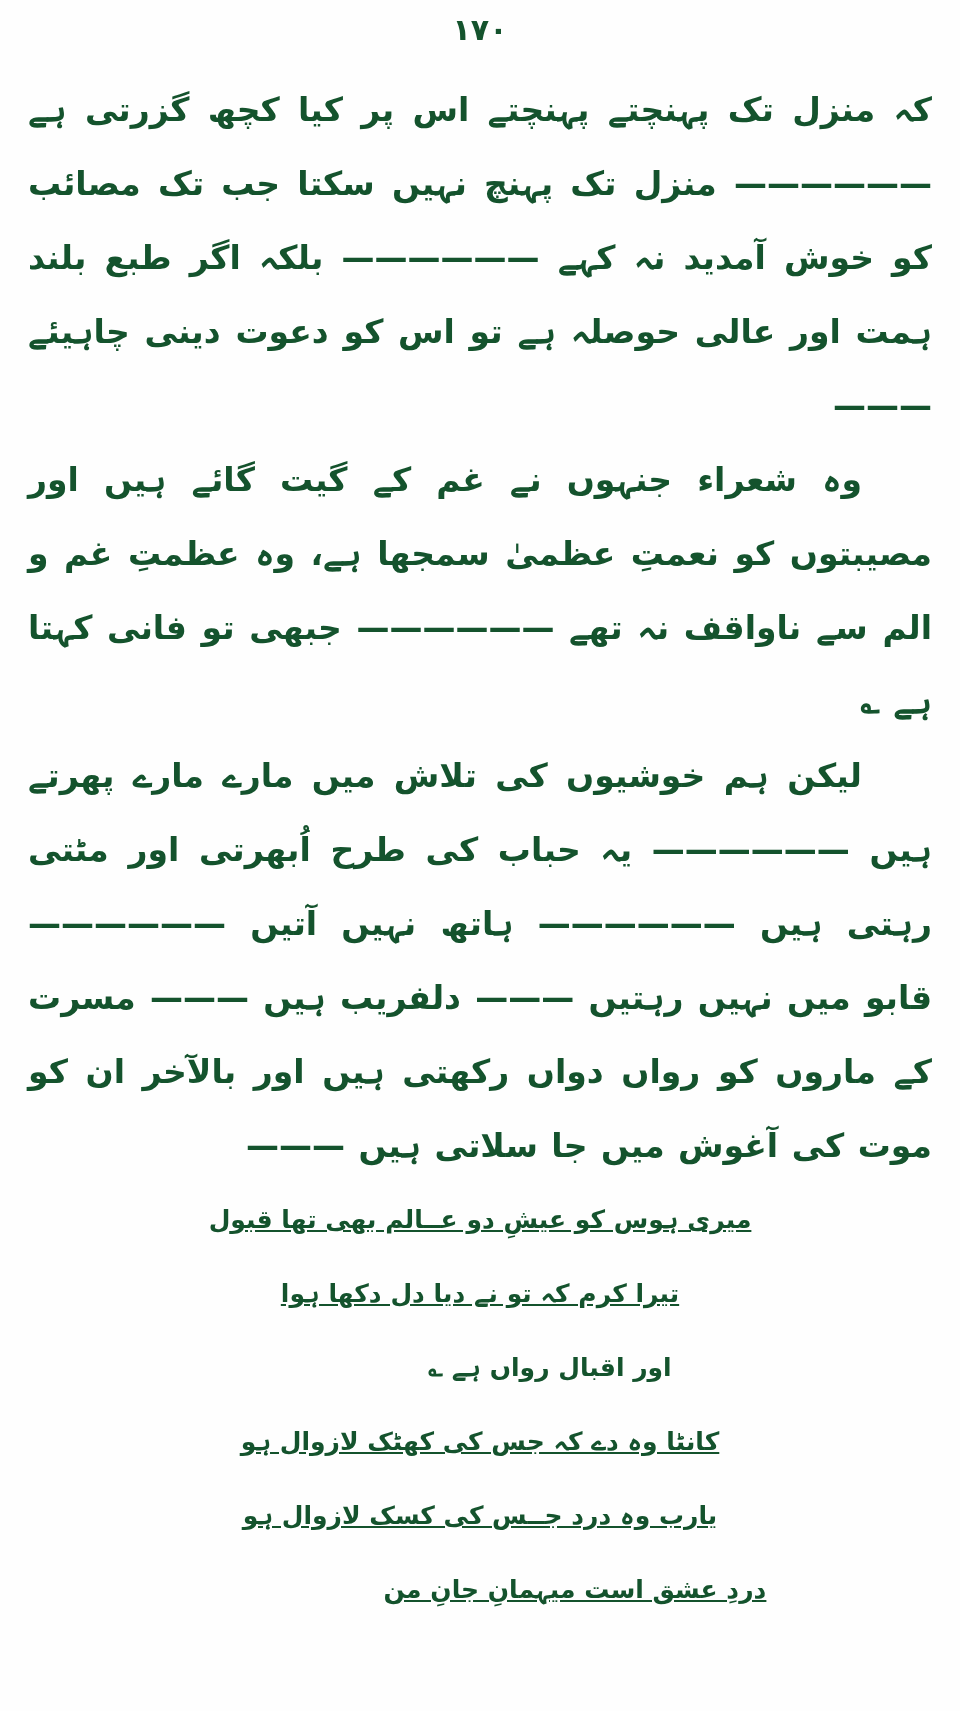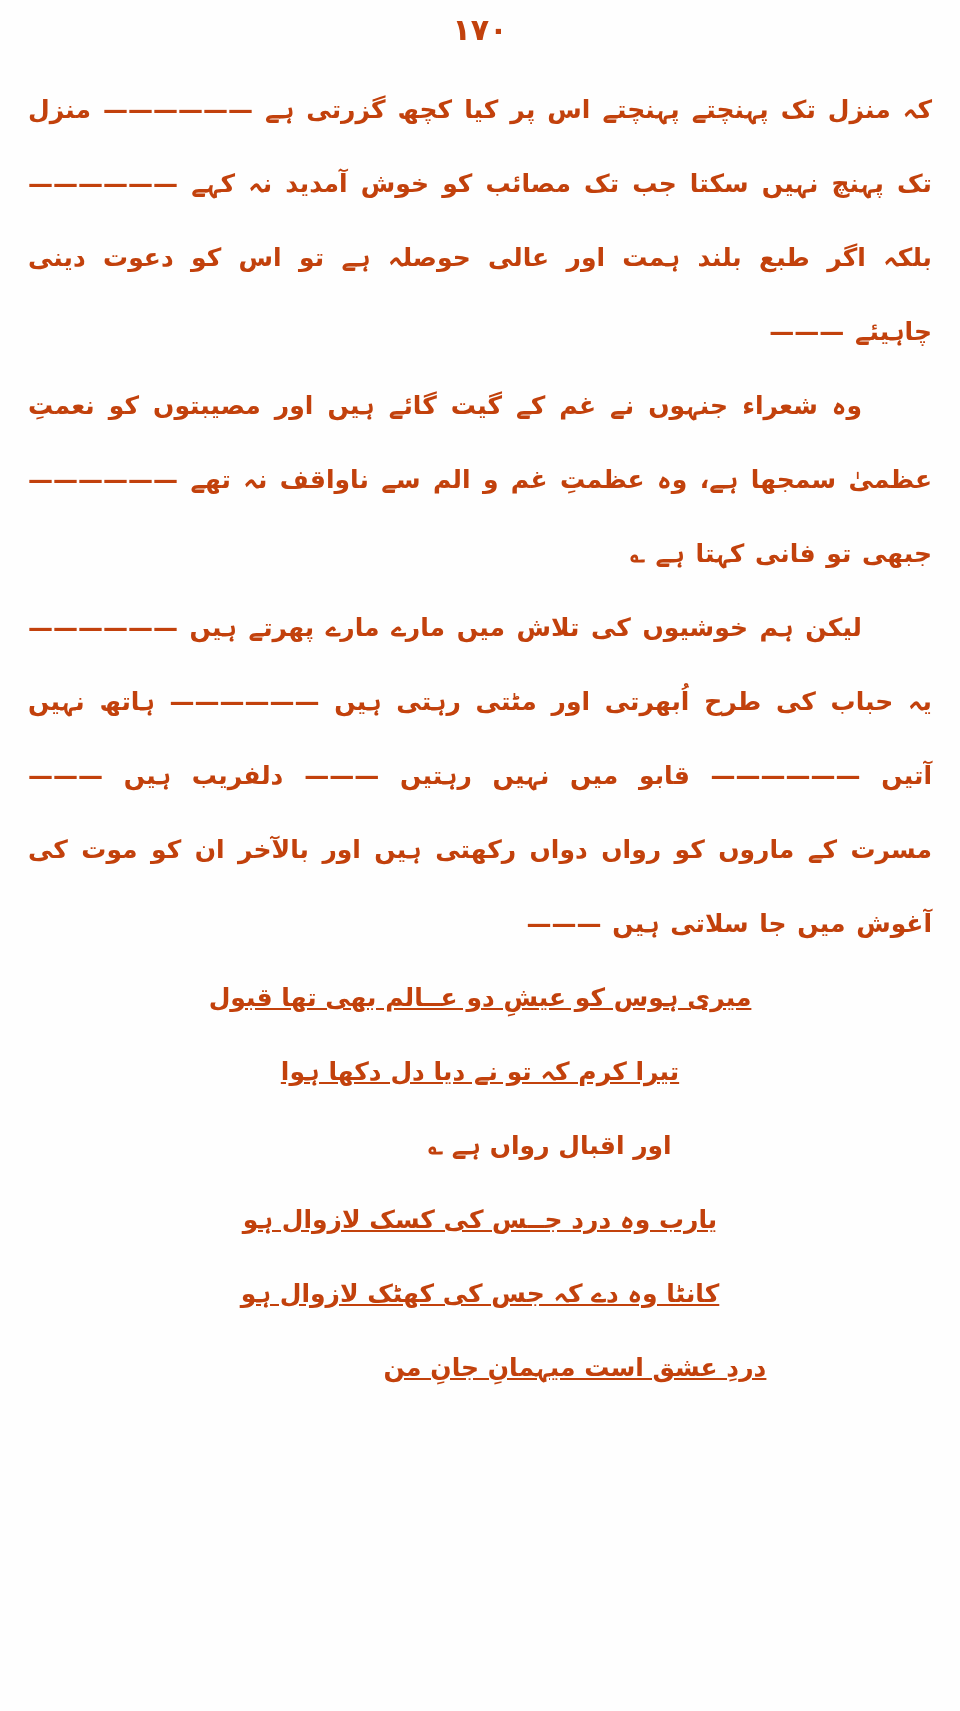--- a/index.html
+++ b/index.html
@@ -2,36 +2,36 @@
 <html lang="ur" dir="rtl"><head>
 <meta charset="utf-8">
 <style>
   html, body { margin: 0; padding: 0; background: #e8e8e8; }
   .page {
     position: relative;
     width: 960px;
     height: 1711px;
     margin: 0 auto;
     background: #fefefe;
-    color: #c2410c;
+    color: #14532d;
     font-family: "DejaVu Sans", sans-serif;
     direction: rtl;
     box-sizing: border-box;
     padding: 12px 28px 0 28px;
     overflow: hidden;
   }
   .pagenum {
     text-align: center;
     font-size: 30px;
     font-weight: 700;
     letter-spacing: 2px;
     margin-bottom: 26px;
   }
   .para {
-    font-size: 25px;
+    font-size: 33px;
     font-weight: 700;
     line-height: 74px;
     margin: 0;
     text-align: justify;
     word-spacing: 2px;
   }
   .para.indent { text-indent: 70px; }
   .verse { margin: 0; }
   .vline {
     font-size: 25px;
@@ -64,22 +64,22 @@
   <p class="para indent">لیکن ہم خوشیوں کی تلاش میں مارے مارے پھرتے ہیں —————— یہ حباب کی طرح اُبھرتی اور مٹتی رہتی ہیں —————— ہاتھ نہیں آتیں —————— قابو میں نہیں رہتیں ——— دلفریب ہیں ——— مسرت کے ماروں کو رواں دواں رکھتی ہیں اور بالآخر ان کو موت کی آغوش میں جا سلاتی ہیں ———</p>
 
   <div class="verse">
     <div class="vline">میری ہوس کو عیشِ دو عــالم بھی تھا قبول</div>
     <div class="vline">تیرا کرم کہ تو نے دیا دل دکھا ہوا</div>
   </div>
 
   <p class="interlude">اور اقبال رواں ہے ؎</p>
 
   <div class="verse">
+    <div class="vline">کانٹا وہ دے کہ جس کی کھٹک لازوال ہو</div>
     <div class="vline">یارب وہ درد جــس کی کسک لازوال ہو</div>
-    <div class="vline">کانٹا وہ دے کہ جس کی کھٹک لازوال ہو</div>
   </div>
 
 
   <div class="verse persian">
     <div class="vline">دردِ عشق است میہمانِ جانِ من</div>
   </div>
 
 </div>
 
 </body></html>

